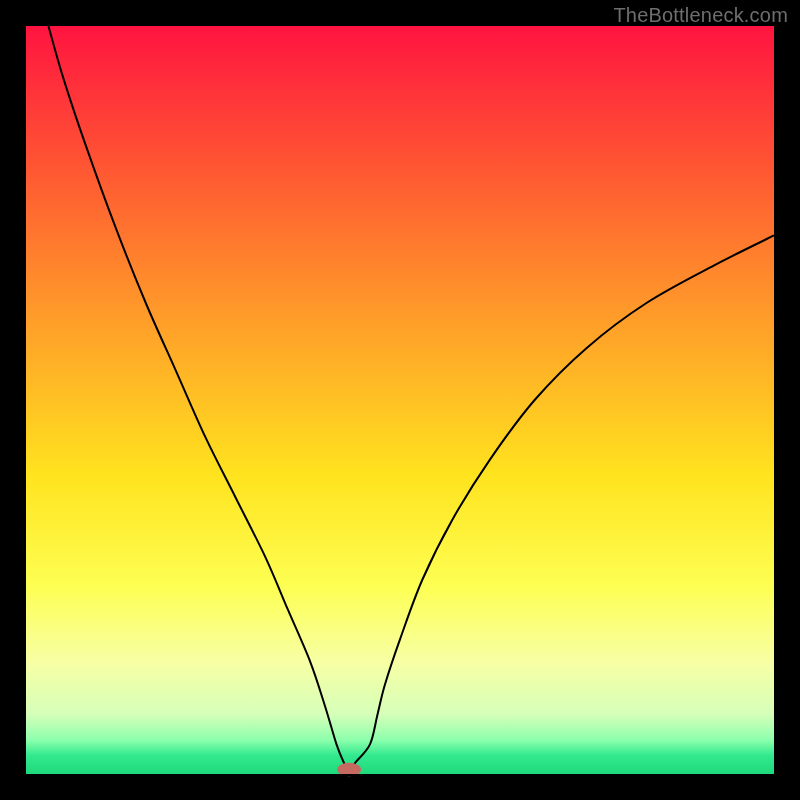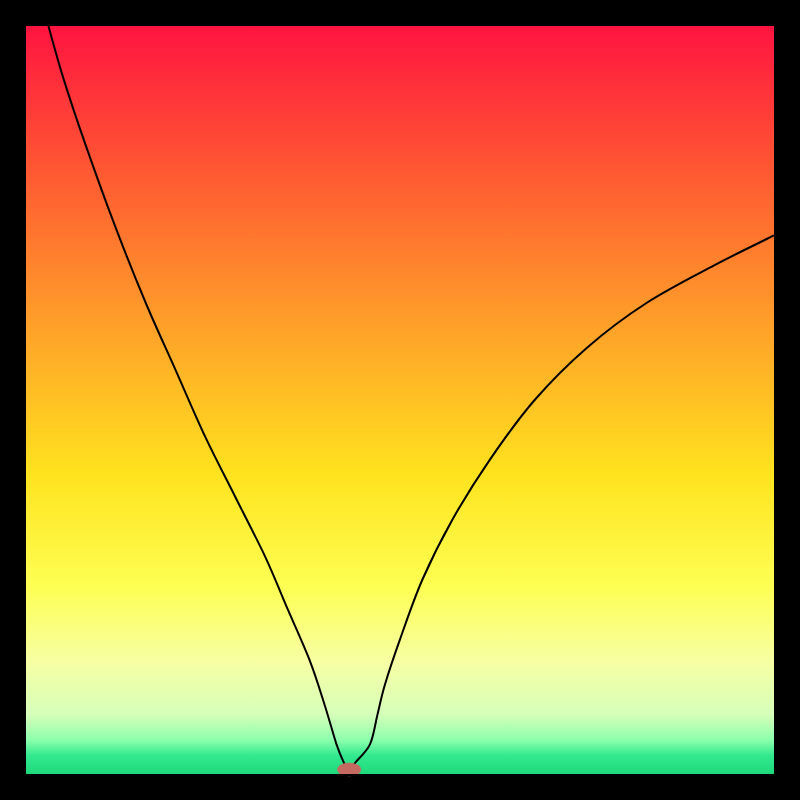--- a/index.html
+++ b/index.html
@@ -54,13 +54,14 @@
     <rect x="0" y="0" width="800" height="800" fill="#000000"></rect>
 
     <g>
       <rect id="plot-rect" fill="url(#bg-grad)" x="26" y="26" width="748" height="748"></rect>
       <path id="curve-path" fill="none" stroke="#000000" stroke-width="2" d="M 48.44 26 C 50.93333333333333 34.72666666666666, 57.166666666666664 58.413333333333284, 63.4 78.35999999999996 C 69.63333333333333 98.30666666666663, 77.11333333333334 120.74666666666667, 85.84 145.68 C 94.56666666666666 170.61333333333334, 105.78666666666666 201.78, 115.75999999999999 227.96 C 125.73333333333332 254.14000000000001, 135.70666666666668 279.0733333333333, 145.68 302.76 C 155.65333333333334 326.44666666666666, 165.62666666666667 347.64, 175.6 370.08 C 185.57333333333332 392.52, 195.54666666666665 416.2066666666667, 205.51999999999998 437.40000000000003 C 215.4933333333333 458.59333333333336, 225.4666666666667 477.29333333333335, 235.44000000000003 497.24 C 245.41333333333336 517.1866666666666, 256.6333333333333 538.3799999999999, 265.36 557.0799999999999 C 274.0866666666667 575.78, 280.32 591.9866666666667, 287.8 609.44 C 295.28000000000003 626.8933333333334, 304.00666666666666 645.5933333333332, 310.24 661.8 C 316.47333333333336 678.0066666666667, 320.83666666666664 692.9666666666667, 325.2 706.6800000000001 C 329.56333333333333 720.3933333333334, 333.3033333333333 734.7299999999999, 336.41999999999996 744.0799999999999 C 339.53666666666663 753.43, 342.03 758.6659999999999, 343.9 762.78 C 345.77 766.894, 346.3933333333333 767.7666666666667, 347.64 768.764 C 348.88666666666666 769.7613333333334, 350.1333333333333 769.7613333333334, 351.38 768.764 C 352.62666666666667 767.7666666666667, 352.00333333333333 766.894, 355.12 762.78 C 358.2366666666667 758.6659999999999, 366.34000000000003 752.1833333333333, 370.08000000000004 744.0799999999999 C 373.82000000000005 735.9766666666666, 375.06666666666666 724.1333333333334, 377.56 714.1600000000001 C 380.05333333333334 704.1866666666667, 381.29999999999995 696.7066666666667, 385.03999999999996 684.24 C 388.78 671.7733333333333, 393.76666666666665 656.8133333333334, 400 639.36 C 406.23333333333335 621.9066666666666, 413.71333333333337 599.4666666666667, 422.44 579.52 C 431.16666666666663 559.5733333333333, 441.14 539.6266666666666, 452.35999999999996 519.68 C 463.5799999999999 499.7333333333333, 476.0466666666666 479.7866666666667, 489.76 459.84000000000003 C 503.47333333333336 439.8933333333334, 518.4333333333334 418.7, 534.6400000000001 400 C 550.8466666666668 381.3, 568.3000000000001 363.8466666666667, 587 347.64000000000004 C 605.6999999999999 331.4333333333334, 625.6466666666665 316.47333333333336, 646.8399999999999 302.76 C 668.0333333333333 289.0466666666666, 692.9666666666667 276.5799999999999, 714.1600000000001 265.35999999999996 C 735.3533333333335 254.13999999999996, 764.0266666666666 240.42666666666668, 774 235.44000000000003"></path>
       <ellipse id="marker-ellipse" fill="#c46a61" cx="349.136" cy="769.512" rx="11.968" ry="6.732000000000001"></ellipse>
     <rect x="25" y="25" width="750" height="750" fill="none" stroke="#000000" stroke-width="2"></rect>
       </g>
   </svg>
 
+  <div class="watermark">TheBottleneck.com</div>
 </div>
 
 </body></html>

